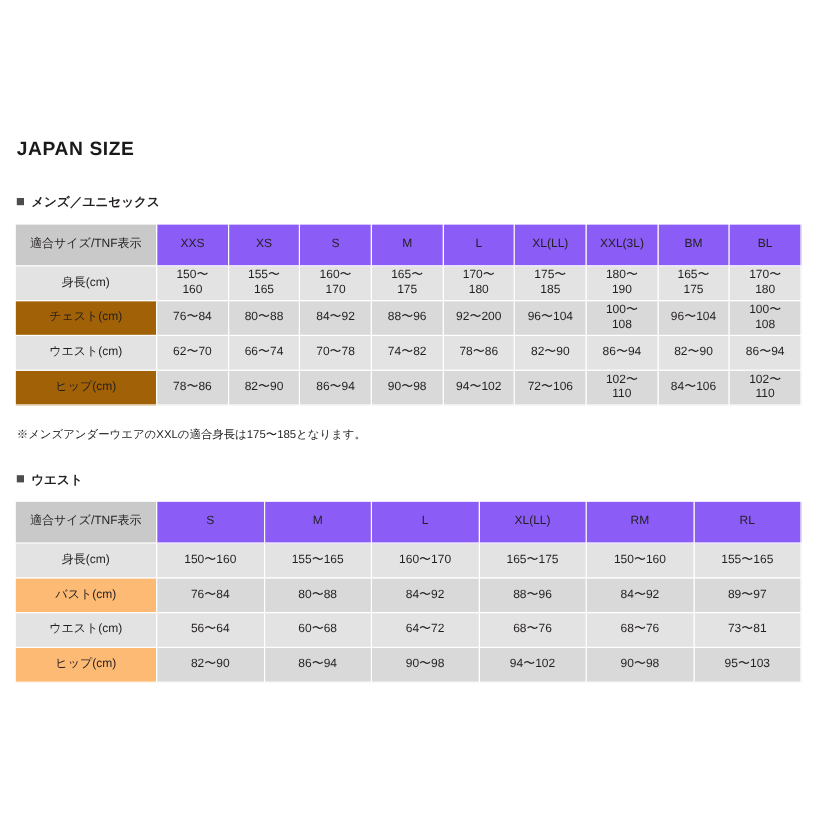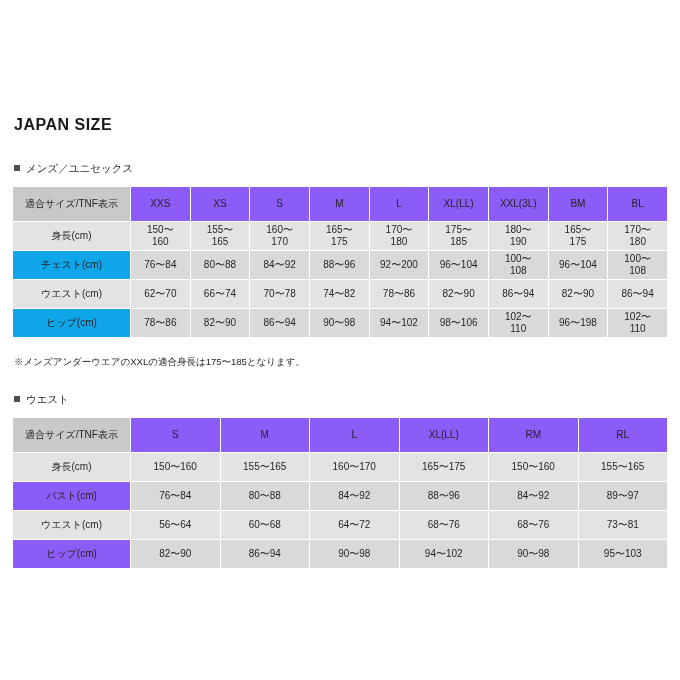--- a/index.html
+++ b/index.html
@@ -28,20 +28,21 @@
     margin: 0;
     padding-top: 116px;
     padding-left: 2px;
     color: #1a1a1a;
   }
   .section-label {
     font-size: 10.5px;
     color: #231f20;
     margin: 0;
     padding-left: 2px;
+    font-weight: bold;
   }
   .section-label .sq {
     display: inline-block;
     width: 6px;
     height: 6px;
     background: #4d4d4d;
     margin-right: 6px;
     vertical-align: middle;
     position: relative;
     top: -1px;
@@ -85,23 +86,23 @@
     font-size: 10px;
   }
   
   .mens tbody td,
   .ladies tbody td {
     background: #e3e3e3;
     height: 28px;
     font-size: 10px;
   }
   .mens tbody tr.shade td { background: #d9d9d9; }
-  .mens tbody tr.shade td.rowlabel { background: #0ea5e9; text-align: center; }
+  .mens tbody tr.shade td.rowlabel { background: #a16207; text-align: center; }
   .ladies tbody tr.shade td { background: #d9d9d9; }
-  .ladies tbody tr.shade td.rowlabel { background: #8b5cf6; }
+  .ladies tbody tr.shade td.rowlabel { background: #fdba74; }
 
   .note {
     font-size: 9.5px;
     color: #231f20;
     padding-left: 2px;
     padding-top: 18px;
     margin: 0;
   }
 </style>
 </head>
@@ -171,23 +172,23 @@
         <td>82〜90</td>
         <td>86〜94</td>
       </tr>
       <tr class="shade">
         <td class="rowlabel">ヒップ(cm)</td>
         <td>78〜86</td>
         <td>82〜90</td>
         <td>86〜94</td>
         <td>90〜98</td>
         <td>94〜102</td>
-        <td>98〜106</td>
+        <td>72〜106</td>
         <td>102〜<br>110</td>
-        <td>96〜198</td>
+        <td>84〜106</td>
         <td>102〜<br>110</td>
       </tr>
     </tbody>
   </table>
 
   <p class="note">※メンズアンダーウエアのXXLの適合身長は175〜185となります。</p>
 
   <p class="section-label ladies-label">
     <span class="sq"></span><span>ウエスト</span>
   </p>

